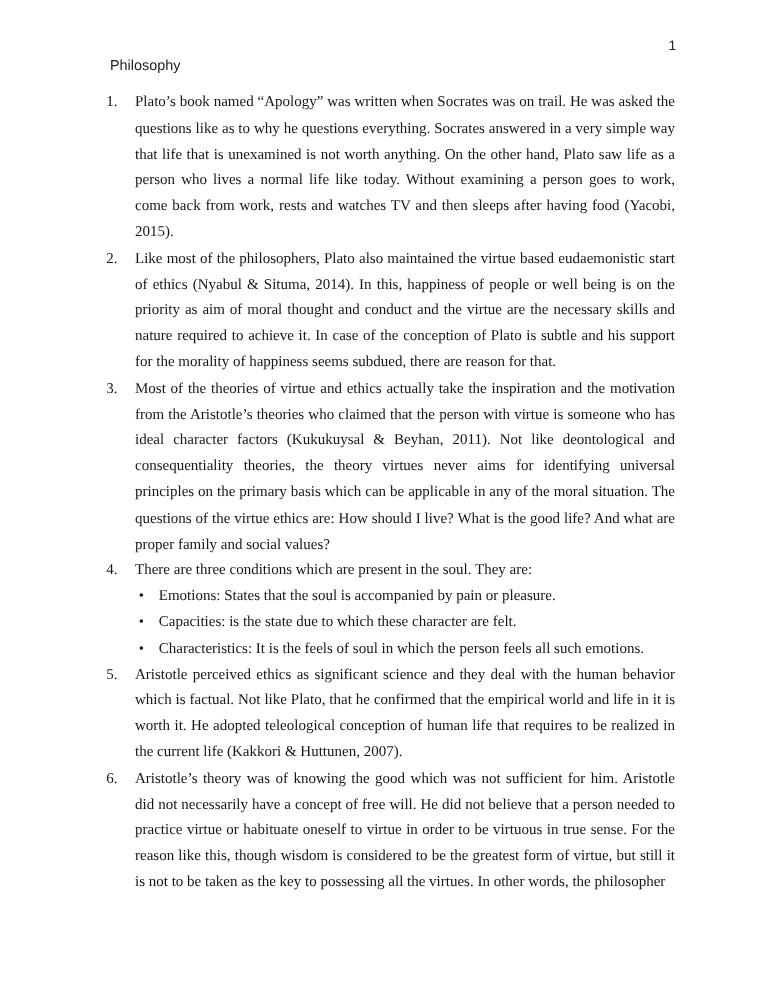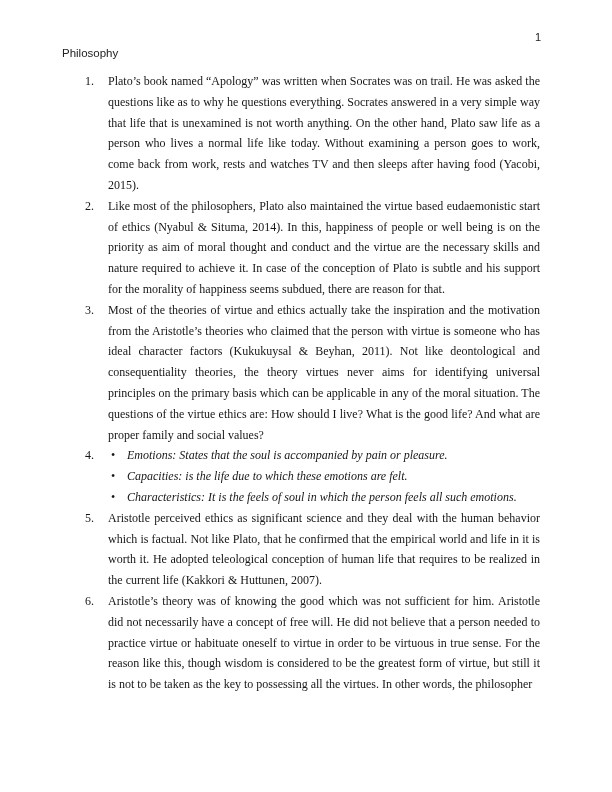--- a/index.html
+++ b/index.html
@@ -21,21 +21,21 @@
     position: absolute;
     top: 31px;
     right: 71px;
     font-family: "Liberation Sans", "DejaVu Sans", sans-serif;
     font-size: 11px;
     color: #222222;
   }
   .running-head {
     position: absolute;
     top: 47px;
-    left: 62px;
+    left: 88px;
     font-family: "Liberation Sans", "DejaVu Sans", sans-serif;
     font-size: 11.5px;
     color: #222222;
   }
   .content {
     position: absolute;
     top: 71px;
     left: 72px;
     width: 468px;
   }
@@ -64,21 +64,20 @@
     line-height: 20.8px;
   }
   .bullet-marker {
     width: 19px;
     padding-left: 3px;
     box-sizing: border-box;
     flex: none;
   }
   .bullet-text {
     flex: 1;
-    font-style: italic;
   }
 </style>
 </head>
 <body>
 
 <div class="page">
   <div class="page-number">1</div>
   <div class="running-head">Philosophy</div>
 
   <div class="content">
@@ -94,27 +93,28 @@
     </div>
 
     <div class="item">
       <span class="num">3.</span>
       <div class="item-text">Most of the theories of virtue and ethics actually take the inspiration and the motivation from the Aristotle’s theories who claimed that the person with virtue is someone who has ideal character factors (Kukukuysal &amp; Beyhan, 2011). Not like deontological and consequentiality theories, the theory virtues never aims for identifying universal principles on the primary basis which can be applicable in any of the moral situation. The questions of the virtue ethics are: How should I live? What is the good life? And what are proper family and social values?</div>
     </div>
 
     <div class="item">
       <span class="num">4.</span>
       <div class="item-text">
+        <div class="lead">There are three conditions which are present in the soul. They are:</div>
         <div class="bullet-row">
           <span class="bullet-marker">•</span>
           <span class="bullet-text">Emotions: States that the soul is accompanied by pain or pleasure.</span>
         </div>
         <div class="bullet-row">
           <span class="bullet-marker">•</span>
-          <span class="bullet-text">Capacities: is the life due to which these emotions are felt.</span>
+          <span class="bullet-text">Capacities: is the state due to which these character are felt.</span>
         </div>
         <div class="bullet-row">
           <span class="bullet-marker">•</span>
           <span class="bullet-text">Characteristics: It is the feels of soul in which the person feels all such emotions.</span>
         </div>
       </div>
     </div>
 
     <div class="item">
       <span class="num">5.</span>

